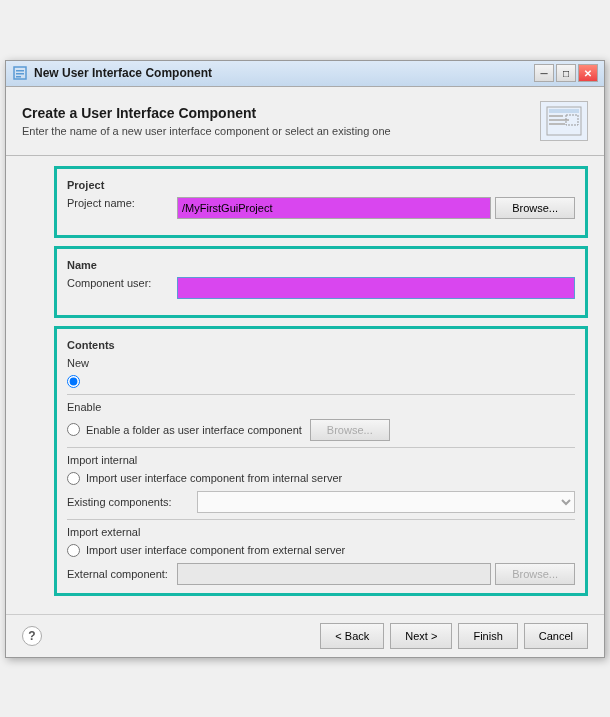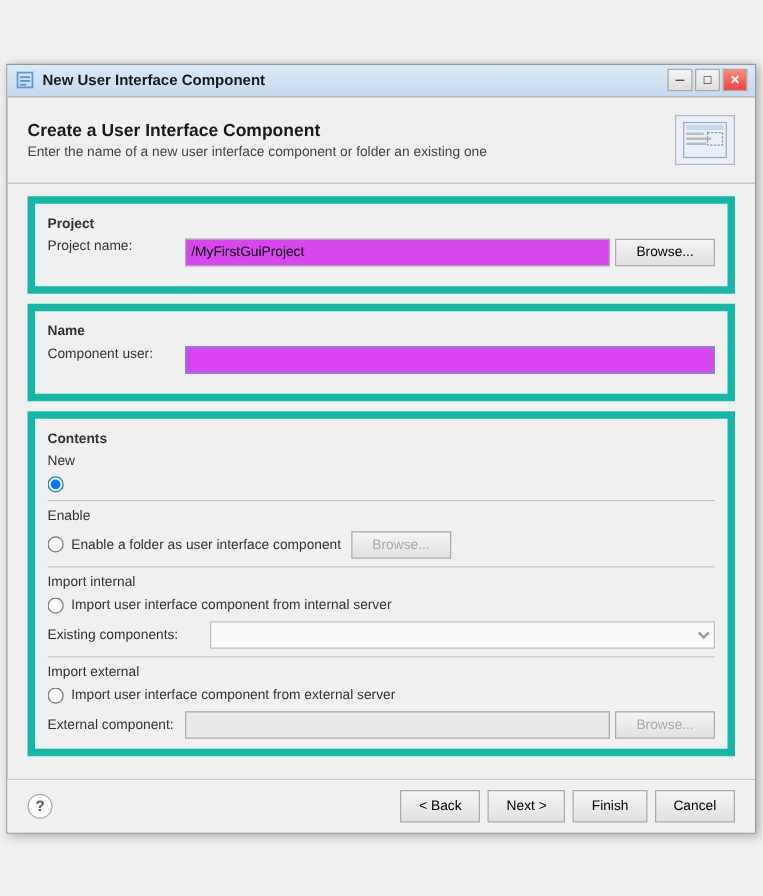--- a/index.html
+++ b/index.html
@@ -228,24 +228,25 @@
     }
     .nav-btn.cancel {
       background: linear-gradient(to bottom, #f5f5f5, #e0e0e0);
     }
     .divider-h {
       height: 1px;
       background: #c8c8c8;
       margin: 6px 0;
     }
     .section-box {
-      border: 6px solid #14b8a6;
+      border: 3px solid #14b8a6;
       background: #f0f0f0;
       padding: 8px 10px;
       margin-bottom: 8px;
+      margin-left: 32px;
     }
     .disabled-input {
       background: #e8e8e8;
     }
     .disabled-btn {
       color: #aaa;
       cursor: default;
     }
   </style>
 </head>
@@ -267,21 +268,21 @@
       <button class="title-bar-btn">─</button>
       <button class="title-bar-btn">□</button>
       <button class="title-bar-btn close">✕</button>
     </div>
   </div>
 
   <div class="content">
     <div class="header-area">
       <div class="header-text">
         <div class="header-title">Create a User Interface Component</div>
-        <div class="header-subtitle">Enter the name of a new user interface component or folder an existing one</div>
+        <div class="header-subtitle">Enter the name of a new user interface component or select an existing one</div>
       </div>
       <div class="header-icon">
         <svg width="36" height="30" viewBox="0 0 36 30">
           <rect x="1" y="1" width="34" height="28" fill="#e8f0fb" stroke="#aaa" stroke-width="1"></rect>
           <rect x="3" y="3" width="30" height="4" fill="#c5d9ee"></rect>
           <rect x="3" y="9" width="14" height="2" fill="#bbb"></rect>
           <rect x="3" y="13" width="20" height="2" fill="#bbb"></rect>
           <rect x="3" y="17" width="16" height="2" fill="#bbb"></rect>
           <rect x="20" y="9" width="12" height="10" fill="none" stroke="#999" stroke-width="1" stroke-dasharray="2,1"></rect>
         </svg>

